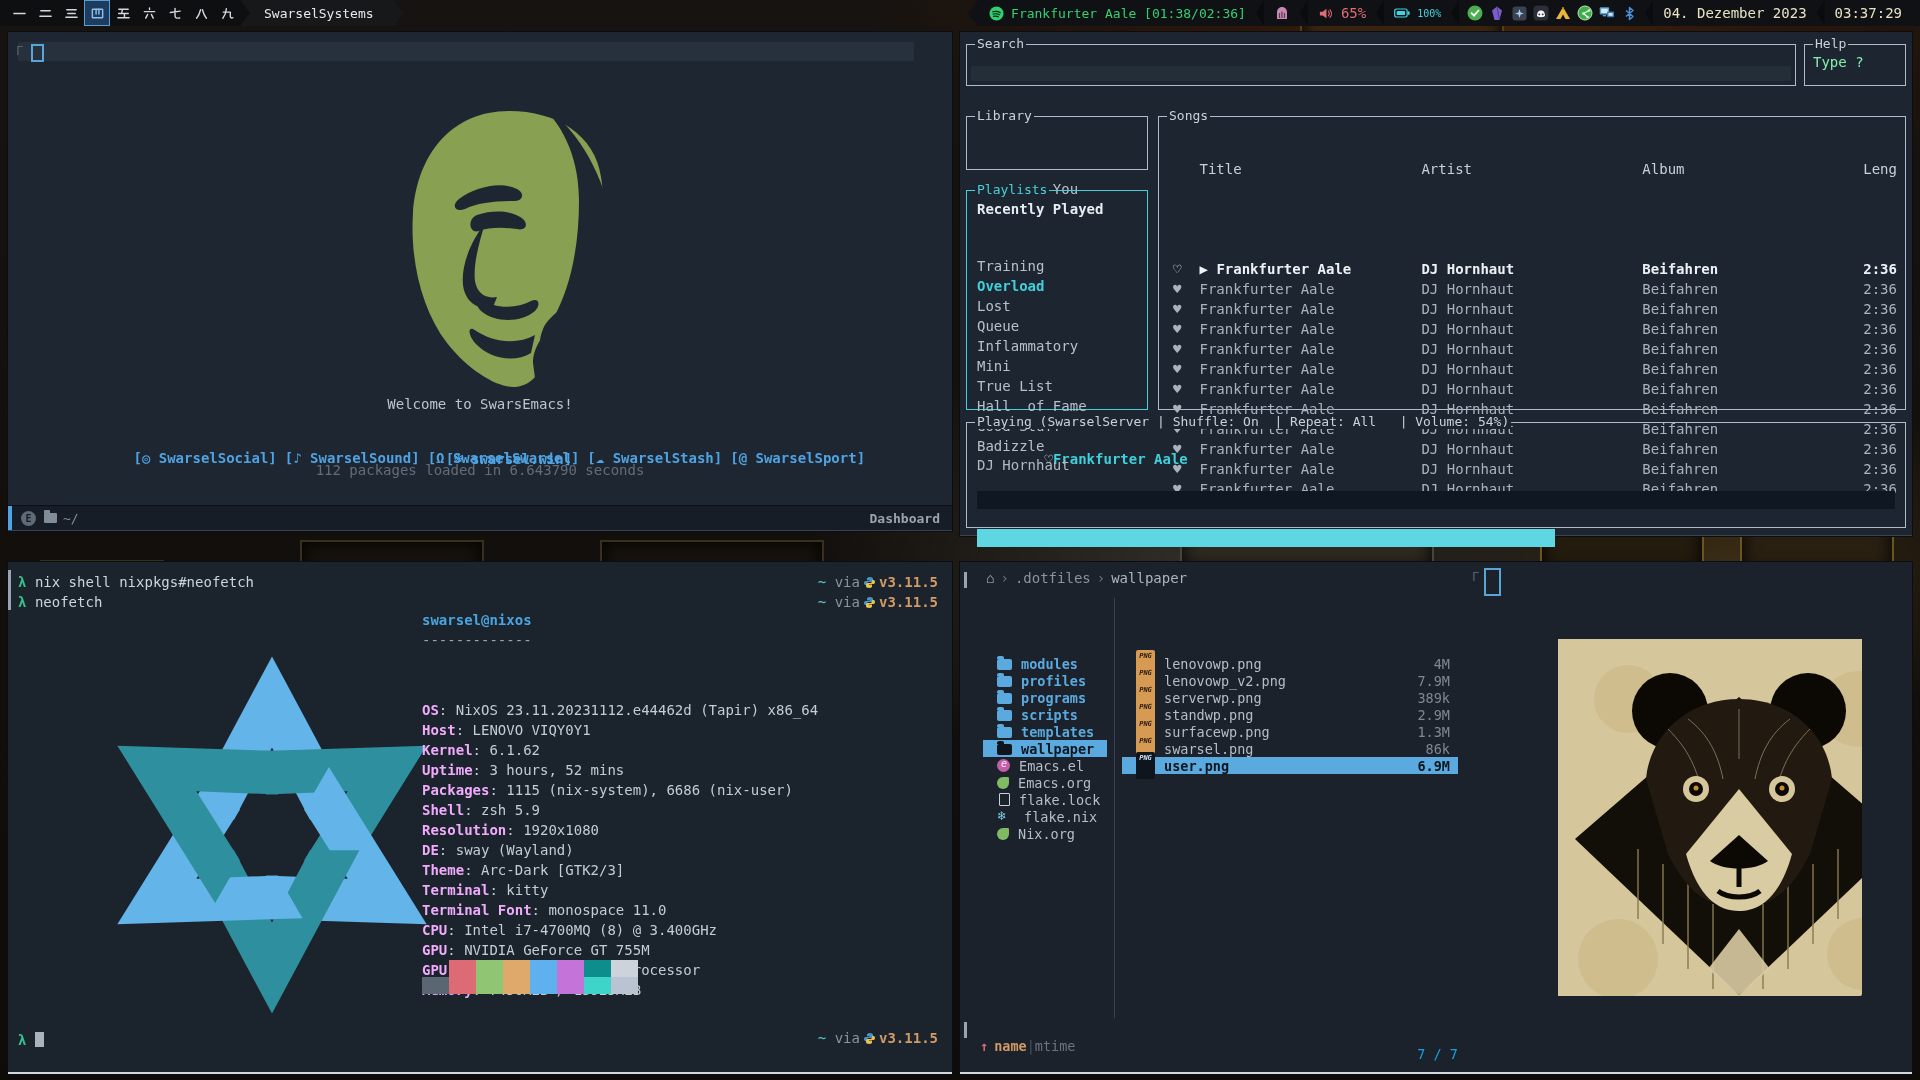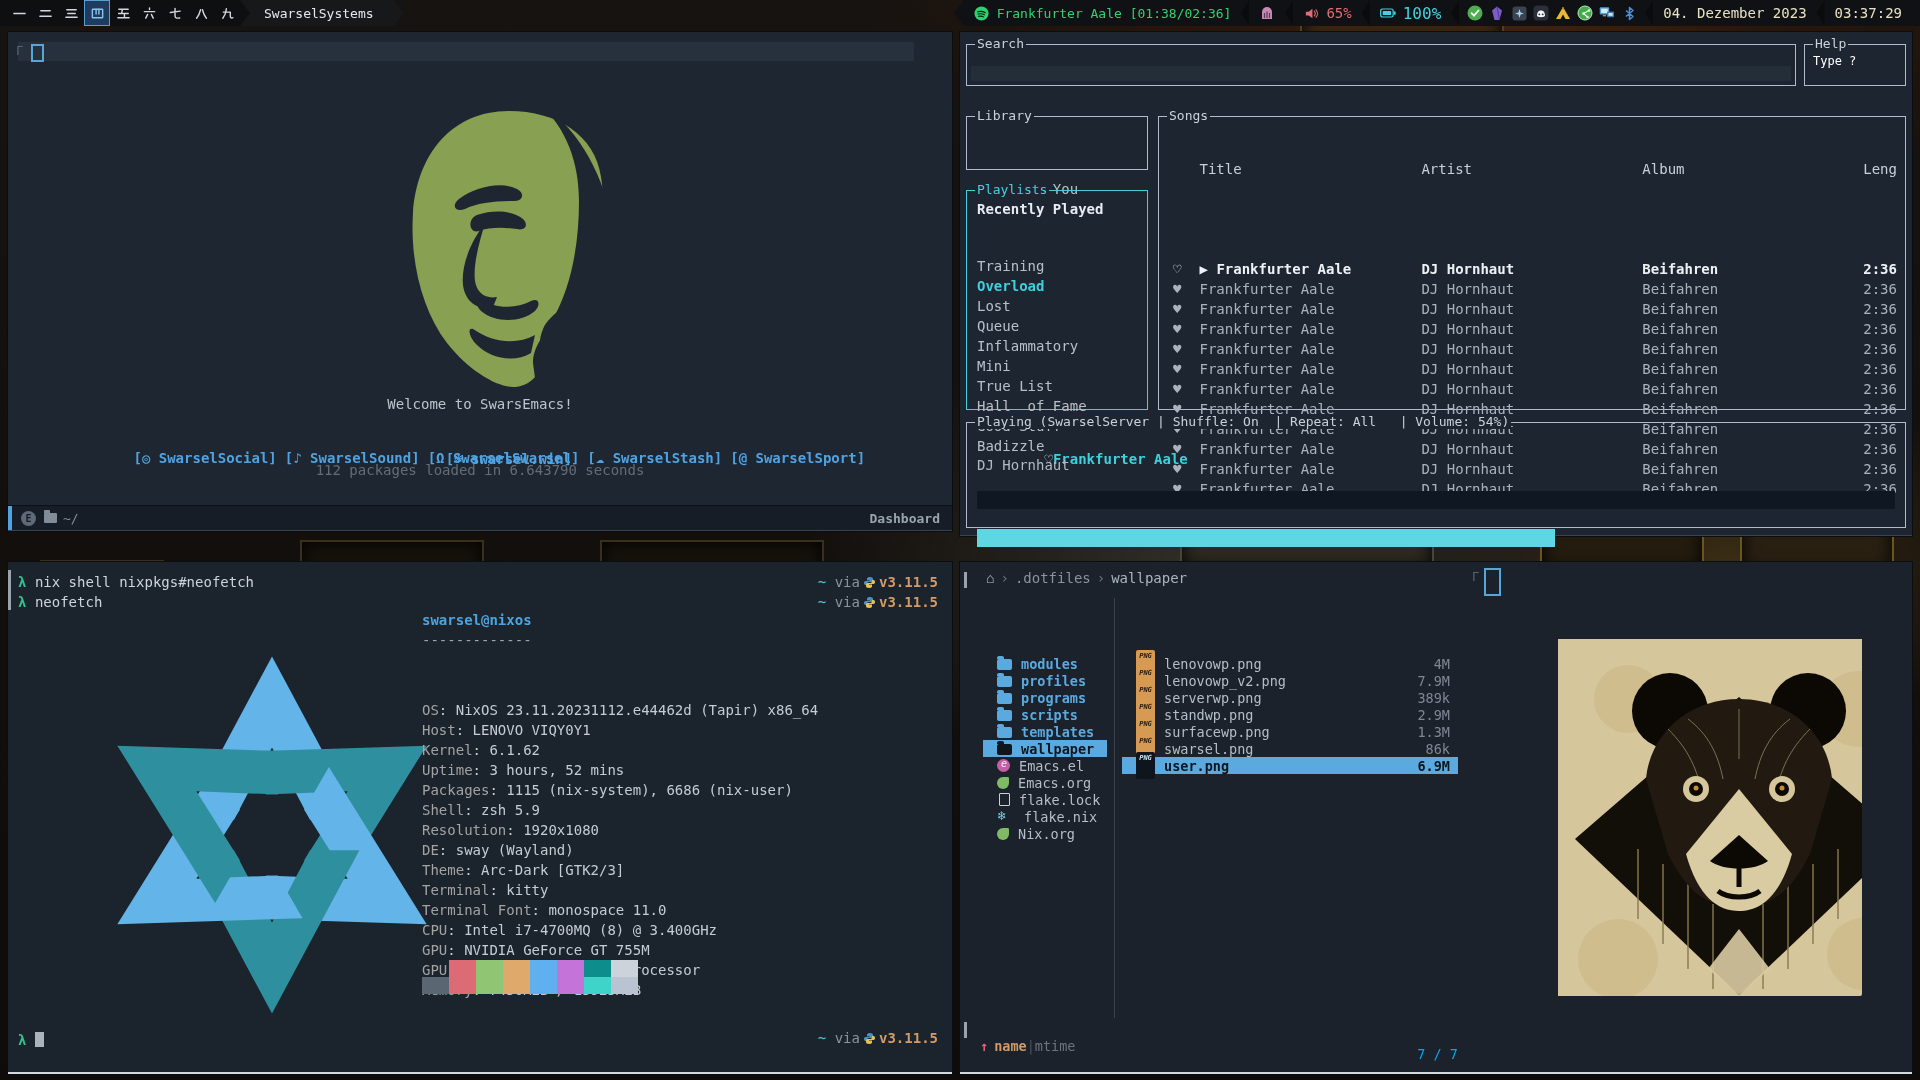--- a/index.html
+++ b/index.html
@@ -21,21 +21,21 @@
   .ws.active svg{stroke:#8fc1ee;}
   .arrow-r{width:0;height:0;border-top:13px solid transparent;border-bottom:13px solid transparent;}
   .seg-title{display:flex;align-items:center;height:26px;background:#17181a;padding:0 20px 0 14px;color:#e4e8ec;}
   .bar-spacer{flex:1;}
   .right-group{display:flex;align-items:center;height:26px;background:#101114;padding-right:8px;}
   .notch-l{width:0;height:0;border-top:13px solid transparent;border-bottom:13px solid transparent;border-right:10px solid #101114;position:relative;left:0;}
   .mod{display:flex;align-items:center;gap:7px;padding:0 10px;height:26px;}
   .mod-sep{width:8px;height:26px;background:#0a0b0d;clip-path:polygon(100% 0,0 50%,100% 100%);}
   .np-text{color:#35d071;}
   .vol-text{color:#e06c75;font-size:14px;}
-  .bat-text{color:#43d3e0;font-size:16px;}
+  .bat-text{color:#43d3e0;font-size:10px;}
   .date-text,.time-text{color:#e9e3c4;font-size:14px;}
   .tray{display:flex;align-items:center;gap:6px;padding:0 8px;}
   .ticon{width:16px;height:16px;display:inline-flex;align-items:center;justify-content:center;}
   
   .window{position:absolute;background:#1d2630;box-shadow:0 0 0 1px #0a0e13;}
   .window.bright-bottom{border-bottom:2px solid #d2d8de;}
   
   .hl-band{position:absolute;left:10px;top:10px;width:896px;height:19px;background:#27313d;}
   .corner-mark{position:absolute;color:#5a6470;font-size:12px;}
   .block-cursor{position:absolute;border:2px solid #58a6d8;}
@@ -76,21 +76,21 @@
   .tline{position:absolute;font-size:14px;color:#ccd4dc;}
   .lam{color:#33c08d;font-weight:700;}
   .rprompt{position:absolute;right:14px;font-size:14px;color:#8a939e;}
   .rprompt .tilde{color:#56c5d0;}
   .rprompt .ver{color:#d19a66;font-weight:700;}
   .py-ico{display:inline-block;width:13px;height:13px;position:relative;top:2px;margin:0 3px;}
   .nf-line{position:absolute;font-size:14px;color:#c4ccd4;}
   .nf-user{color:#4aa4e0;font-weight:700;}
   .nf-sep{color:#9aa4ae;}
   .nf-entry{height:20px;line-height:20px;}
-  .nf-entry .lbl{color:#a3a3a3;font-weight:400;}
+  .nf-entry .lbl{color:#f0abfc;font-weight:700;}
   .palette{position:absolute;display:grid;grid-template-columns:repeat(8,27px);}
   .pal{width:27px;height:17px;}
   .term-cursor{display:inline-block;width:9px;height:15px;background:#aab2bc;position:relative;top:2px;}
   .edge-tick{position:absolute;width:3px;background:#9aa4ae;}
   
   .crumbs{position:absolute;font-size:14px;color:#8a939e;}
   .crumb-sep{color:#6a7480;padding:0 6px;}
   .crumb-last{color:#aab4be;}
   .fm-list{position:absolute;}
   .fm-row{display:flex;align-items:center;height:17px;font-size:13.5px;color:#b4bec8;padding:0 8px 0 14px;}
@@ -328,21 +328,21 @@
   
   <div class="window" style="left:960px;top:32px;width:952px;height:503px;background:#1d2630;border-bottom:1px solid #39424d;">
     
     <div class="tui-box" style="left:6px;top:12px;width:828px;height:40px;">
       <span class="tui-label">Search</span>
       <div style="position:absolute;left:4px;bottom:4px;right:4px;height:15px;background:#242e39;"></div>
     </div>
     
     <div class="tui-box" style="left:844px;top:12px;width:100px;height:40px;">
       <span class="tui-label">Help</span>
-      <div style="position:absolute;left:8px;top:9px;font-size:12px;color:#ffffff;">Type ?</div>
+      <div style="position:absolute;left:8px;top:9px;font-size:14px;color:#86efac;">Type ?</div>
     </div>
     
     <div class="tui-box" style="left:6px;top:84px;width:180px;height:52px;">
       <span class="tui-label">Library</span>
       <div style="position:absolute;left:0;top:5px;right:0;">
         
       <div class="list-item">Made For You</div><div class="list-item bold">Recently Played</div></div>
     </div>
     
     <div class="tui-box cyan" style="left:6px;top:158px;width:180px;height:218px;">

